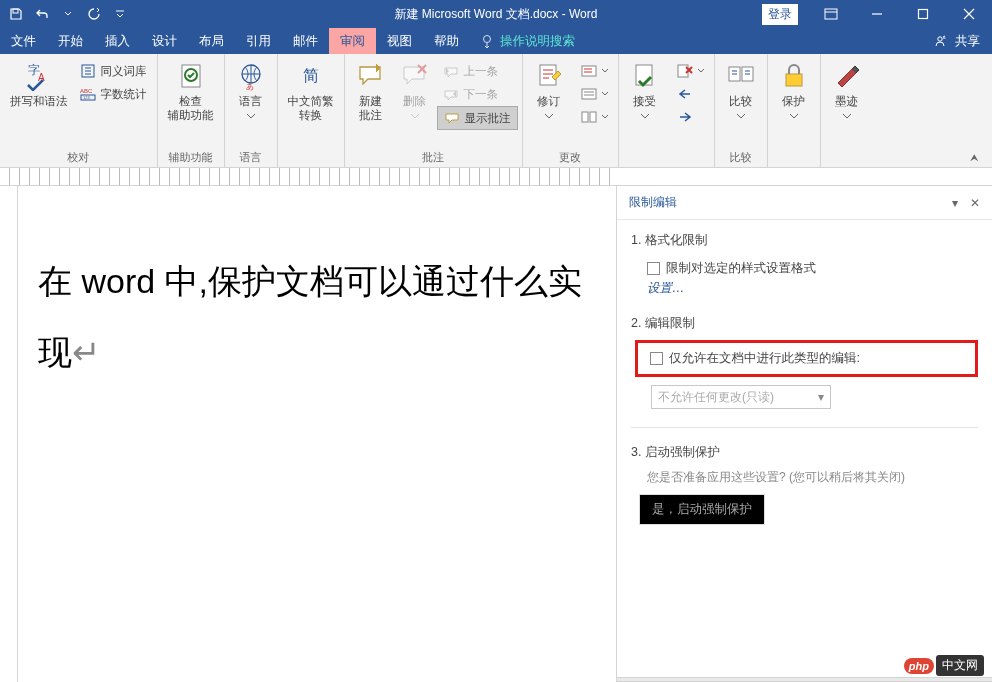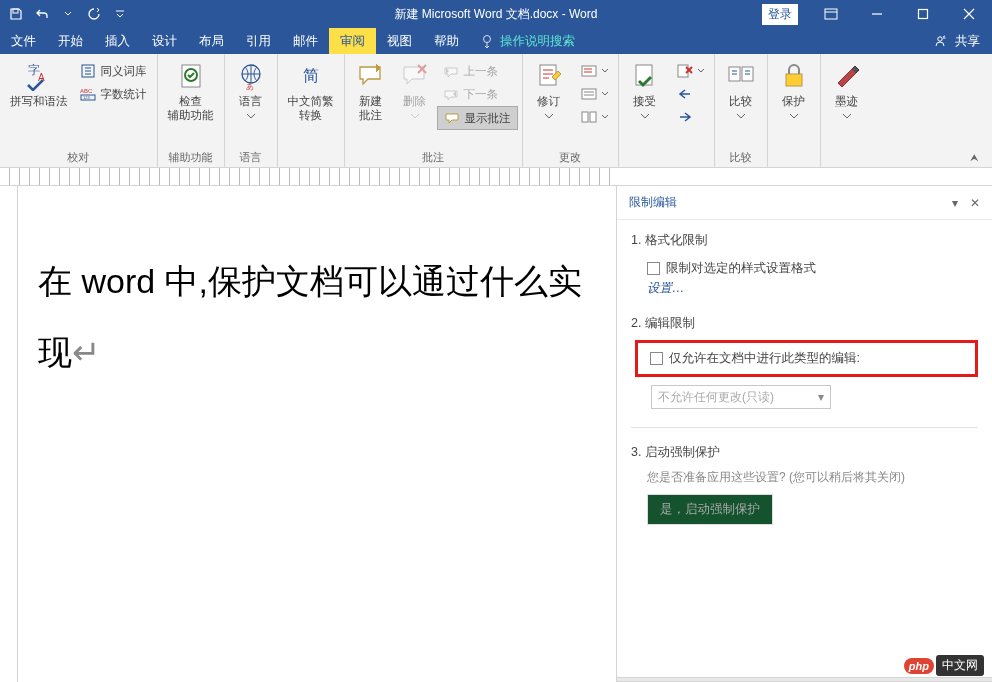--- a/index.html
+++ b/index.html
@@ -12,21 +12,21 @@
 .qat-item svg { stroke: #fff; fill: #fff; }
 .title-center { position: absolute; left: 50%; transform: translateX(-50%); font-size: 12px; white-space: nowrap; }
 .title-right { margin-left: auto; display: flex; align-items: center; height: 100%; }
 .login-btn { background: #fff; color: #2b579a; padding: 2px 6px; font-size: 12px; margin-right: 10px; cursor: pointer; }
 .win-btn { width: 46px; height: 100%; display: flex; align-items: center; justify-content: center; cursor: pointer; }
 .win-btn svg { stroke: #fff; }
 
 
 .tabs { height: 26px; background: #2b579a; display: flex; align-items: stretch; color: #fff; font-size: 12.5px; }
 .tab { padding: 0 11px; display: flex; align-items: center; cursor: pointer; }
-.tab.active { background: #fde047; color: #2b579a; }
+.tab.active { background: #fca5a5; color: #2b579a; }
 .tab-search { display: flex; align-items: center; padding: 0 10px; gap: 6px; color: #5eead4; cursor: pointer; }
 .tab-search svg { stroke: #d9e1f2; }
 .share { margin-left: auto; display: flex; align-items: center; padding: 0 12px; gap: 8px; cursor: pointer; }
 .share svg { stroke: #fff; fill: none; }
 
 
 .ribbon { height: 114px; background: #f3f3f3; border-bottom: 1px solid #d4d4d4; display: flex; }
 .group { border-right: 1px solid #d4d4d4; padding: 4px 4px 2px 4px; display: flex; flex-direction: column; }
 .group-body { flex: 1; display: flex; align-items: flex-start; }
 .group-label { text-align: center; font-size: 11px; color: #666; padding-top: 2px; }
@@ -58,21 +58,21 @@
 .pane-body { padding: 12px 14px; font-size: 12.5px; color: #444; }
 .pane-section { margin-bottom: 18px; }
 .pane-h { margin-bottom: 8px; font-weight: 400; }
 .chk-row { display: flex; align-items: center; gap: 6px; padding: 3px 0 3px 16px; }
 .chk { width: 13px; height: 13px; border: 1px solid #888; background: #fff; cursor: pointer; flex-shrink: 0; }
 .highlight-box { border: 3px solid #e21a1a; padding: 4px 8px 4px 12px; margin-left: 4px; margin-bottom: 8px; }
 .link { color: #2b579a; cursor: pointer; padding-left: 16px; font-style: italic; }
 .dd { margin-left: 20px; margin-top: 4px; border: 1px solid #c8c8c8; height: 24px; width: 180px; display: flex; align-items: center; padding: 0 6px; color: #aaa; font-size: 12px; justify-content: space-between; }
 .dd-arrow { color: #888; }
 .pane-info { font-size: 12px; color: #888; margin-bottom: 8px; padding-left: 16px; }
-.pane-btn { margin-left: 16px; border: 1px solid #ddd; padding: 6px 12px; background: #14532d; color: #aaa; display: inline-block; cursor: default; }
+.pane-btn { margin-left: 8px; border: 1px solid #ddd; padding: 6px 12px; background: #000000; color: #aaa; display: inline-block; cursor: default; }
 .hr { border: none; border-top: 1px solid #e2e2e2; margin: 16px 0; }
 .pane-splitter { height: 5px; background: #e8e8e8; border-top: 1px solid #d4d4d4; border-bottom: 1px solid #d4d4d4; }
 
 
 .watermark { position: absolute; right: 8px; bottom: 6px; display: flex; align-items: center; gap: 2px; }
 .wm-badge { background: #d43; color: #fff; font-size: 11px; font-weight: 700; padding: 2px 5px; border-radius: 9px; font-style: italic; }
 .wm-text { background: #333; color: #fff; font-size: 12px; padding: 2px 6px; border-radius: 3px; }
 .collapse-btn { position: absolute; right: 4px; bottom: 2px; width: 18px; height: 14px; font-size: 10px; color: #666; cursor: pointer; }
 .ribbon-wrapper { position: relative; }
 </style>

